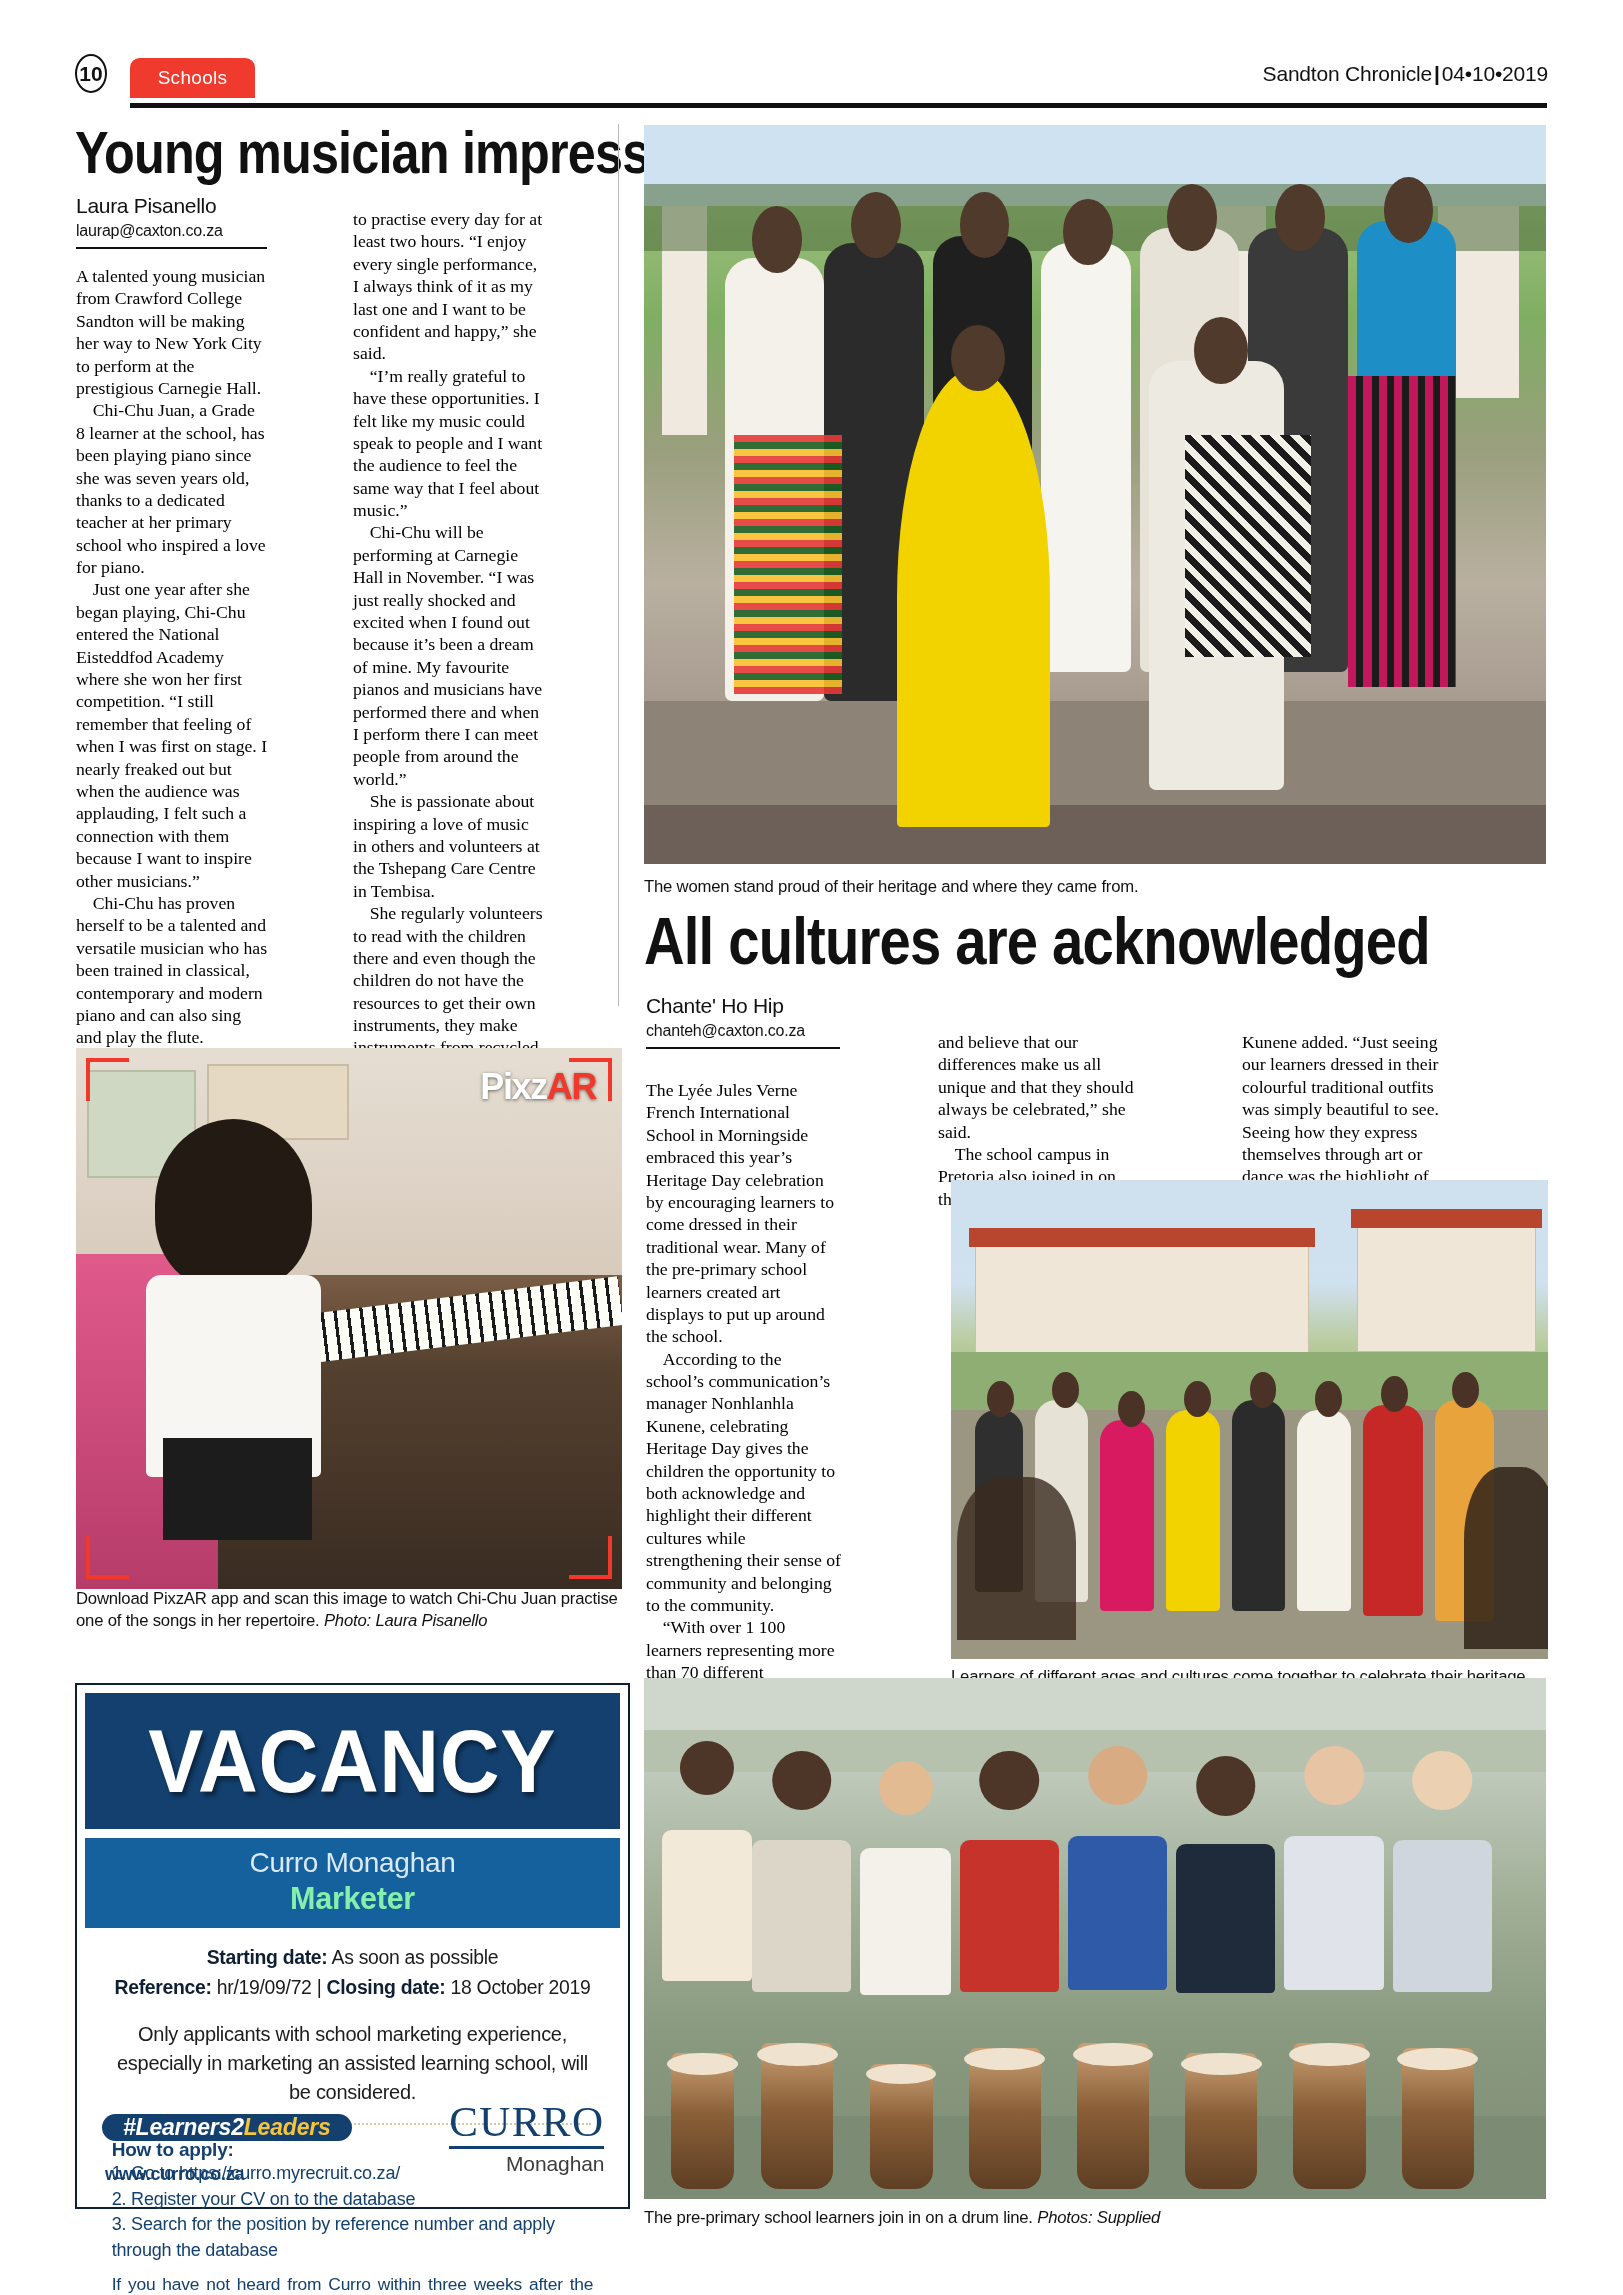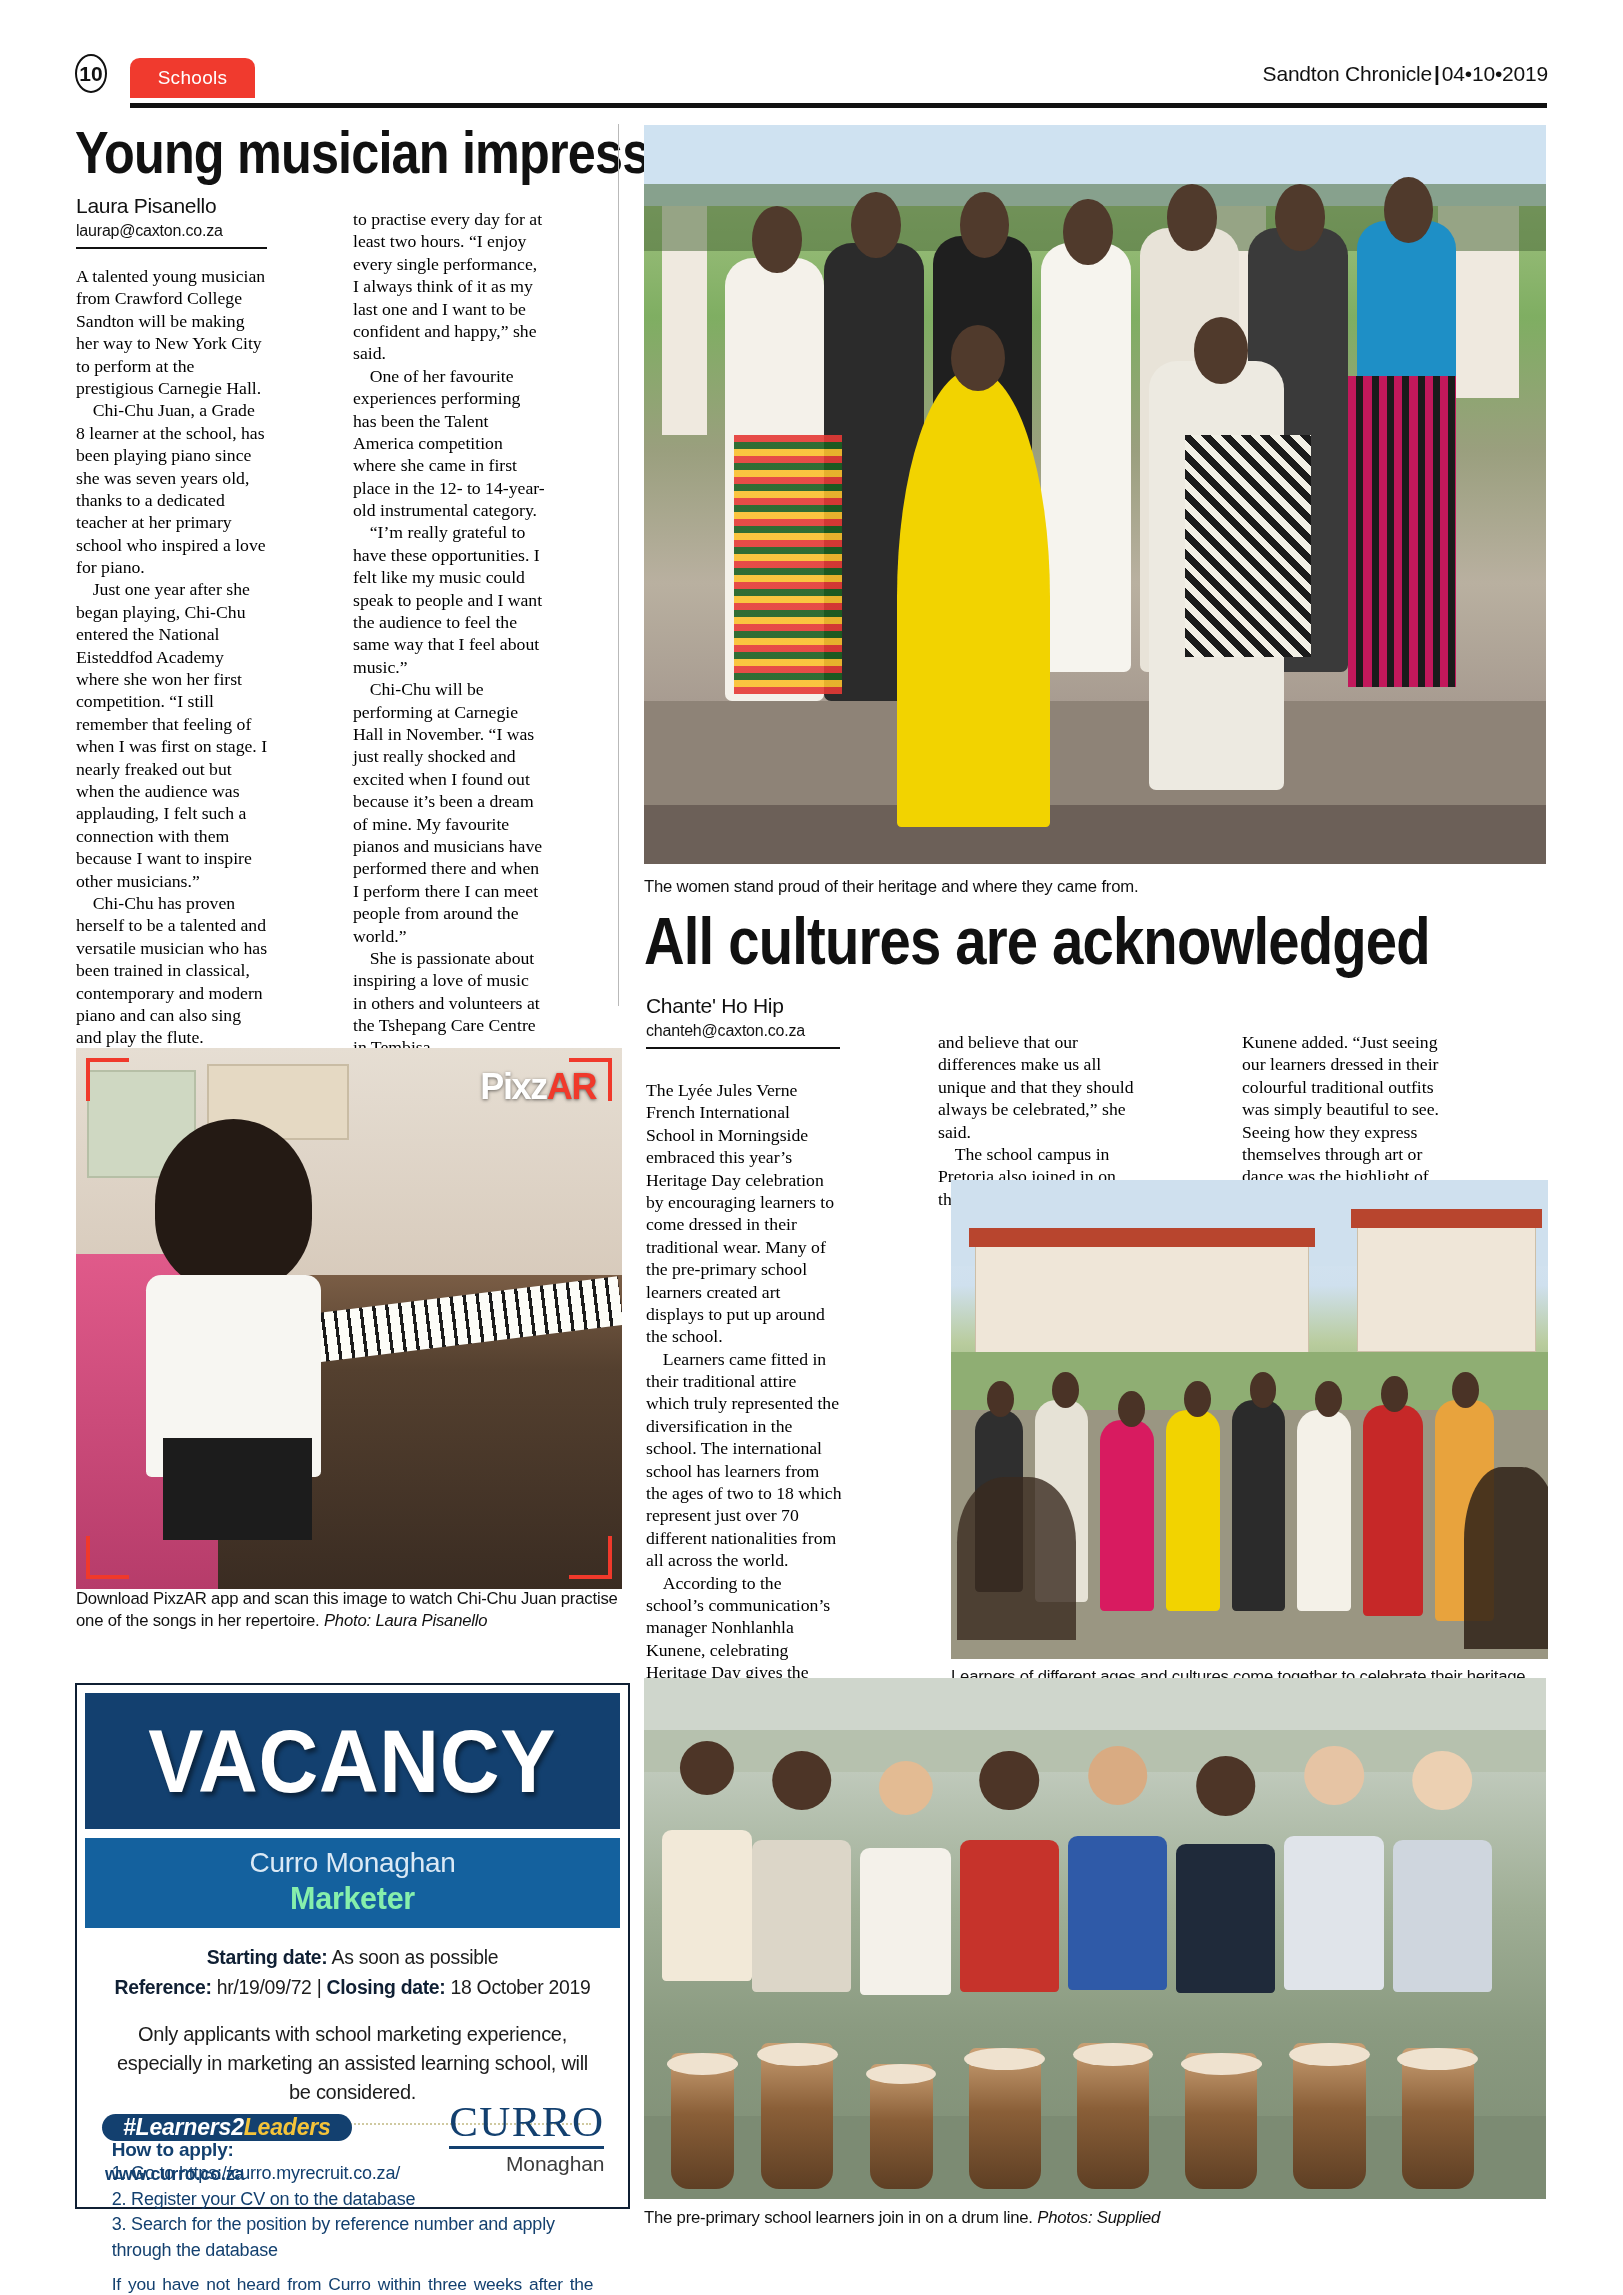--- a/index.html
+++ b/index.html
@@ -242,21 +242,20 @@
   <p>A talented young musician from Crawford College Sandton will be making her way to New York City to perform at the prestigious Carnegie Hall.</p>
   <p class="ind">Chi-Chu Juan, a Grade 8 learner at the school, has been playing piano since she was seven years old, thanks to a dedicated teacher at her primary school who inspired a love for piano.</p>
   <p class="ind">Just one year after she began playing, Chi-Chu entered the National Eisteddfod Academy where she won her first competition. “I still remember that feeling of when I was first on stage. I nearly freaked out but when the audience was applauding, I felt such a connection with them because I want to inspire other musicians.”</p>
   <p class="ind">Chi-Chu has proven herself to be a talented and versatile musician who has been trained in classical, contemporary and modern piano and can also sing and play the flute.</p>
   <p class="ind">Her first love, though, is classical and she loves playing music from the Baroque and romantic eras.</p>
   <p class="ind">Although she is much busier now that she is in high school, she still manages to fit in time</p>
 </div>
 
 <div class="bodycol" style="position:absolute;left:353px;top:208px;width:194px;">
   <p>to practise every day for at least two hours. “I enjoy every single performance, I always think of it as my last one and I want to be confident and happy,” she said.</p>
-  <p class="ind">One of her favourite experiences performing has been the Talent America competition where she came in first place in the 12- to 14-year-old instrumental category.</p>
   <p class="ind">“I’m really grateful to have these opportunities. I felt like my music could speak to people and I want the audience to feel the same way that I feel about music.”</p>
   <p class="ind">Chi-Chu will be performing at Carnegie Hall in November. “I was just really shocked and excited when I found out because it’s been a dream of mine. My favourite pianos and musicians have performed there and when I perform there I can meet people from around the world.”</p>
   <p class="ind">She is passionate about inspiring a love of music in others and volunteers at the Tshepang Care Centre in Tembisa.</p>
   <p class="ind">She regularly volunteers to read with the children there and even though the children do not have the resources to get their own instruments, they make instruments from recycled items.</p>
 </div>
 
 <div class="colrule" style="left:618px;top:124px;height:882px;"></div>
 
 <div class="photo p1" style="left:644px;top:125px;width:902px;height:739px;">
   <div class="ph">
@@ -308,21 +307,20 @@
 </div>
 
 <div style="position:absolute;left:646px;top:994px;width:194px;">
   <div class="byline-name">Chante' Ho Hip</div>
   <div class="byline-mail">chanteh@caxton.co.za</div>
   <div class="byline-rule"></div>
 </div>
 
 <div class="bodycol" style="position:absolute;left:646px;top:1079px;width:196px;">
   <p>The Lyée Jules Verne French International School in Morningside embraced this year’s Heritage Day celebration by encouraging learners to come dressed in their traditional wear. Many of the pre-primary school learners created art displays to put up around the school.</p>
-  <p class="ind">Learners came fitted in their traditional attire which truly represented the diversification in the school. The international school has learners from the ages of two to 18 which represent just over 70 different nationalities from all across the world.</p>
   <p class="ind">According to the school’s communication’s manager Nonhlanhla Kunene, celebrating Heritage Day gives the children the opportunity to both acknowledge and highlight their different cultures while strengthening their sense of community and belonging to the community.</p>
   <p class="ind">“With over 1 100 learners representing more than 70 different nationalities on campus, it’s important for us to show our learners that we respect all people</p>
 </div>
 
 <div class="bodycol" style="position:absolute;left:938px;top:1031px;width:196px;">
   <p>and believe that our differences make us all unique and that they should always be celebrated,” she said.</p>
   <p class="ind">The school campus in Pretoria also joined in on the festivities,</p>
 </div>
 
 <div class="bodycol" style="position:absolute;left:1242px;top:1031px;width:208px;">

